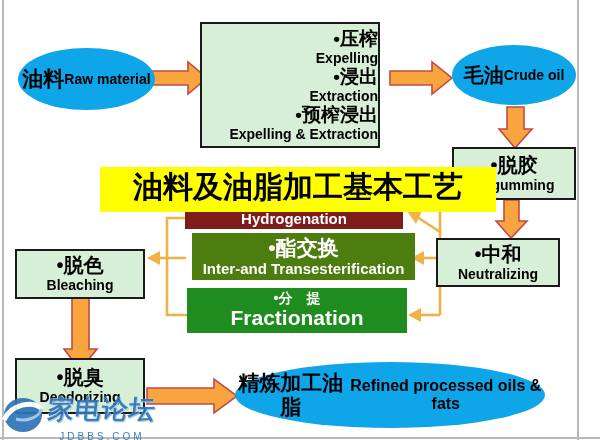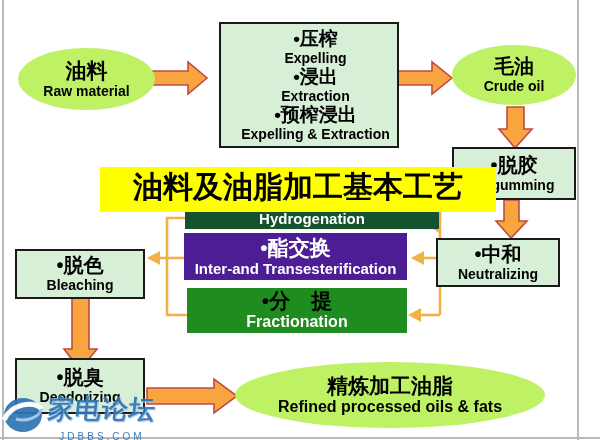--- a/index.html
+++ b/index.html
@@ -8,57 +8,57 @@
   
   .edge{position:absolute;background:#b9b9b9;}
   #edge-left{left:2px;top:0;width:2px;height:440px;}
   #edge-right{left:577px;top:0;width:2px;height:440px;}
   #edge-bottom{left:0;top:437px;width:600px;height:2px;}
 
   
   #connector-layer{position:absolute;left:0;top:0;z-index:1;}
 
   
-  .ell{position:absolute;z-index:2;background:#bef264;border-radius:50%;
-       display:flex;flex-direction:column;align-items:center;justify-content:center;
+  .ell{position:absolute;z-index:2;background:#0ea5e9;border-radius:50%;
+       display:flex;flex-direction:row;align-items:center;justify-content:center;
        text-align:center;color:#000;}
   .gbox{position:absolute;z-index:2;background:#D7EED7;border:2px solid #1a1a1a;
         box-sizing:border-box;display:flex;flex-direction:column;align-items:center;
         justify-content:center;text-align:left;color:#000;}
   .cbox{position:absolute;z-index:2;display:flex;flex-direction:column;align-items:center;
         justify-content:center;text-align:center;color:#fff;box-sizing:border-box;}
   .zh{font-weight:bold;font-size:20px;line-height:1.15;}
   .en{font-weight:bold;font-size:14px;line-height:1.15;}
 
   #node-raw{left:18px;top:48px;width:137px;height:62px;}
   #node-raw .zh{font-size:21px;}
   #node-crude{left:452px;top:45px;width:124px;height:60px;}
   #node-refined{left:235px;top:362px;width:310px;height:66px;}
   #node-refined .zh{font-size:21px;}
   #node-refined .en{font-size:16px;}
 
-  #node-pretreat{left:219px;top:22px;width:180px;height:126px;
-                 align-items:center;justify-content:center;text-align:left;
+  #node-pretreat{left:200px;top:22px;width:180px;height:126px;
+                 align-items:flex-end;justify-content:center;text-align:left;
                  padding-left:13px;}
   #node-pretreat .zh{font-size:19px;}
   #node-pretreat .en{font-size:14px;}
 
   #node-degumming{left:452px;top:147px;width:124px;height:53px;}
   #node-neutralizing{left:436px;top:238px;width:124px;height:49px;}
   #node-bleaching{left:15px;top:233px;width:130px;height:50px;margin-top:16px;}
   #node-deodorizing{left:15px;top:358px;width:130px;height:56px;}
 
-  #node-hydro{left:185px;top:209px;width:254px;height:20px;background:#14532d;}
+  #node-hydro{left:185px;top:209px;width:218px;height:20px;background:#7f1d1d;}
   #node-hydro .en{font-size:15px;}
-  #node-ester{left:184px;top:233px;width:223px;height:47px;background:#4c1d95;}
+  #node-ester{left:192px;top:233px;width:223px;height:47px;background:#4d7c0f;}
   #node-ester .zh{font-size:21px;color:#fff;}
   #node-ester .en{font-size:15px;}
   #node-fraction{left:187px;top:288px;width:220px;height:45px;background:#1E8C1E;}
-  #node-fraction .zh{font-size:21px;color:#000000;}
-  #node-fraction .en{font-size:16px;}
+  #node-fraction .zh{font-size:14px;color:#ffffff;}
+  #node-fraction .en{font-size:21px;}
 
   
   #title-banner{position:absolute;left:100px;top:167px;width:396px;height:45px;
                 background:#FFFF00;z-index:3;display:flex;align-items:flex-start;
                 justify-content:center;}
   #title-banner .t{font-family:"DejaVu Serif","Liberation Serif",serif;
                    font-weight:bold;font-size:30px;color:#000;white-space:nowrap;}
 
   
   #watermark{position:absolute;left:2px;top:394px;z-index:5;display:flex;

